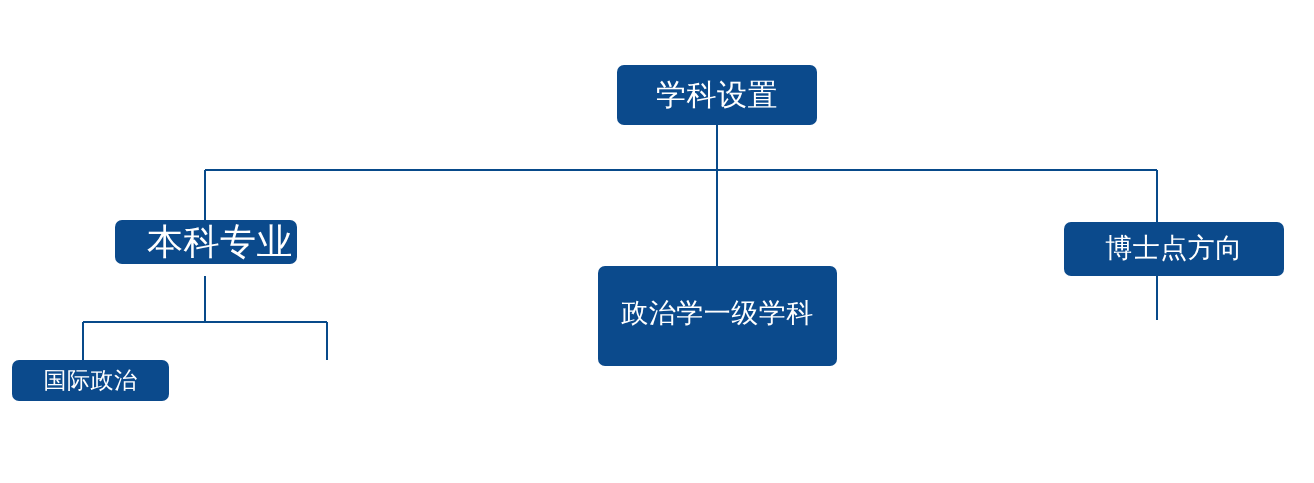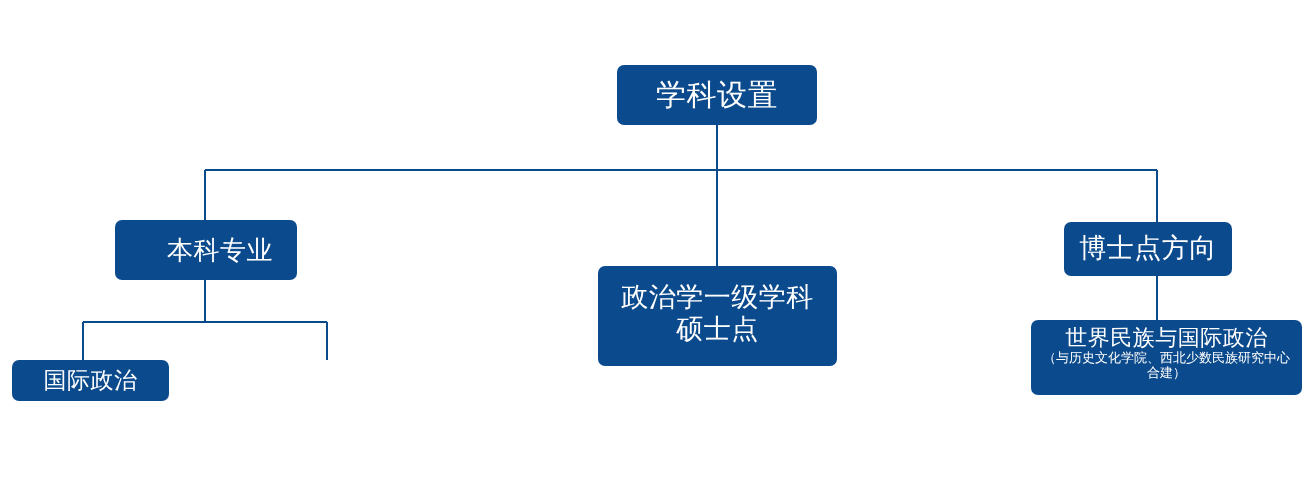--- a/index.html
+++ b/index.html
@@ -52,33 +52,33 @@
   }
 
   
   #node-root {
     left: 617px; top: 65px;
     width: 200px; height: 60px;
     font-size: 30px;
   }
   #node-undergrad {
     left: 115px; top: 220px;
-    width: 182px; height: 60px;
-    font-size: 26px;
+    width: 182px; height: 44px;
+    font-size: 36px;
     padding-left: 28px;
   }
   #node-master {
     left: 598px; top: 266px;
     width: 239px; height: 100px;
     font-size: 27px;
     font-family: Liberation Mono, monospace;
   }
   #node-doctor {
     left: 1064px; top: 222px;
-    width: 168px; height: 54px;
+    width: 220px; height: 54px;
     font-size: 27px;
   }
   #node-intl-politics {
     left: 12px; top: 360px;
     width: 157px; height: 41px;
     font-size: 23px;
   }
   #node-poli-admin {
     left: 219px; top: 360px;
     width: 213px; height: 41px;
@@ -125,30 +125,25 @@
   <div class="node" id="node-root">
     <span class="main-label">学科设置</span>
   </div>
 
   <div class="node" id="node-undergrad">
     <span class="main-label">本科专业</span>
   </div>
 
   <div class="node" id="node-master">
     <span class="main-label">政治学一级学科</span>
-    <span class="main-label">硕士点</span>
   </div>
 
   <div class="node" id="node-doctor">
     <span class="main-label">博士点方向</span>
   </div>
 
   <div class="node" id="node-intl-politics">
     <span class="main-label">国际政治</span>
   </div>
 
 
-  <div class="node" id="node-world-ethnic">
-    <span class="main-label">世界民族与国际政治</span>
-    <span class="sub-label">（与历史文化学院、西北少数民族研究中心合建）</span>
-  </div>
 
 </div>
 
 </body></html>

